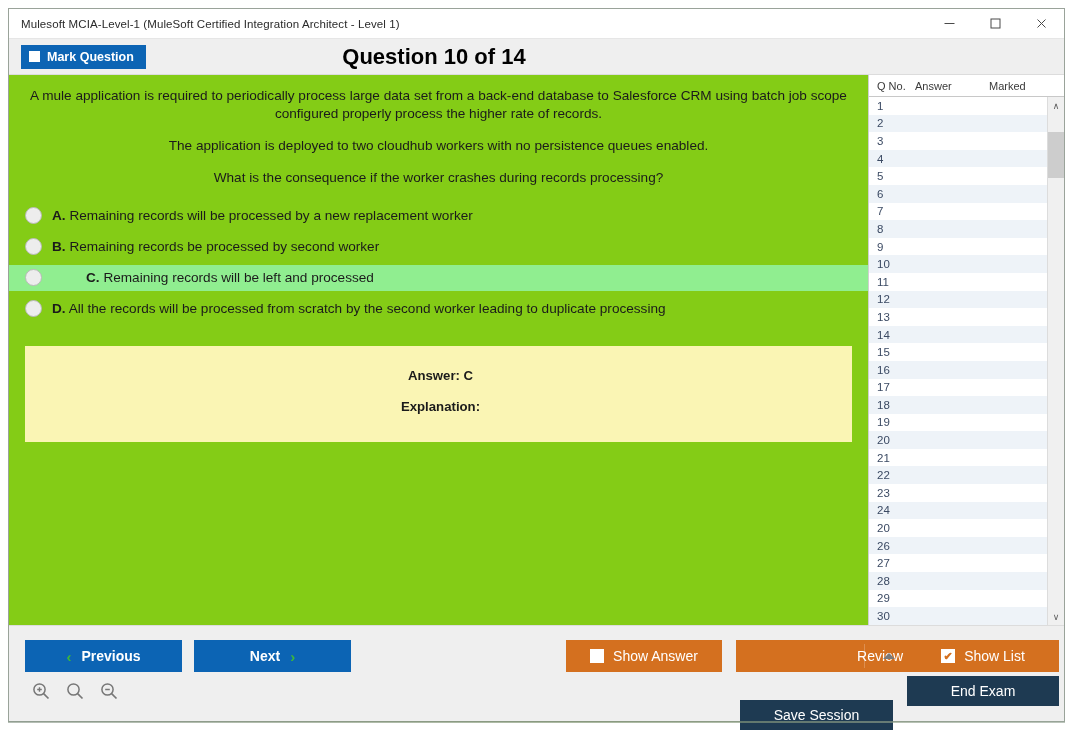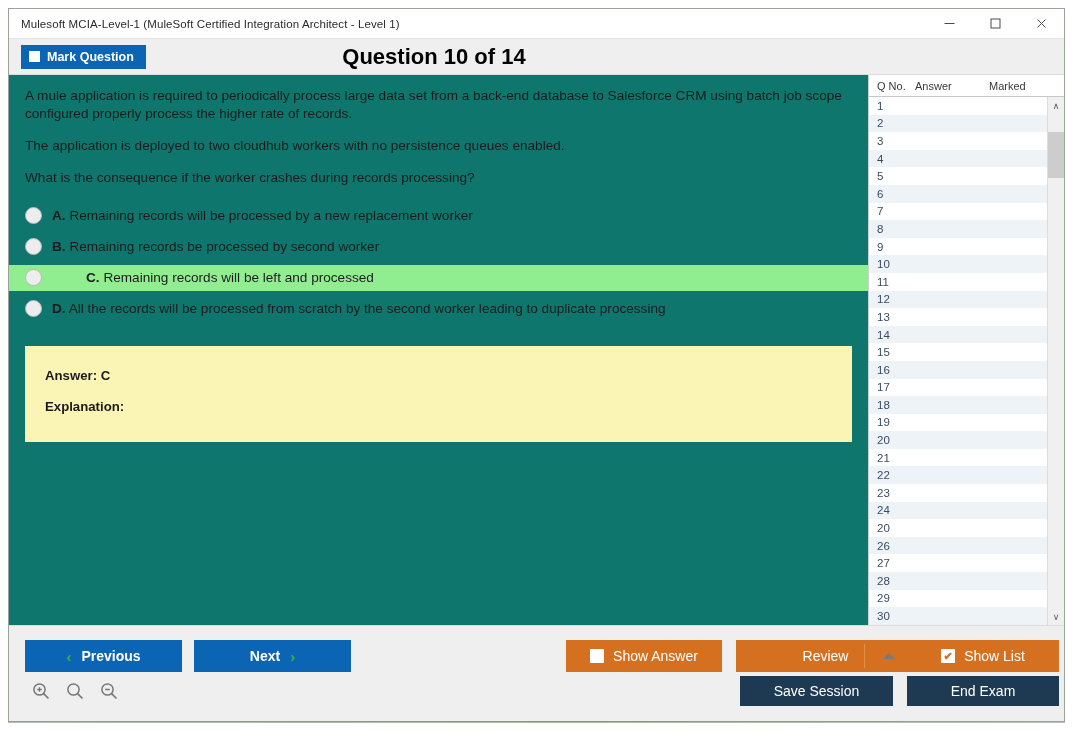--- a/index.html
+++ b/index.html
@@ -120,22 +120,23 @@
     flex: 1;
     display: flex;
     min-height: 0;
     background: #ffffff;
   }
   .main-pane {
     flex: 1;
     min-width: 0;
     padding: 0;
     position: relative;
-    background: #0f766e;
+    background: #84cc16;
     overflow: hidden;
+    text-align: center;
   }
 
   
   .qtext {
     padding: 12px 16px 0 16px;
   }
   .qpara {
     font-size: 13.6px;
     color: #1b1b1b;
     line-height: 1.32;
@@ -302,21 +303,21 @@
 
   .btn-orange {
     position: absolute;
     top: 14px;
     height: 32px;
     background: #d4701f;
     font-size: 14px;
     gap: 9px;
   }
   .btn-show-answer { left: 557px; width: 156px; }
-  .btn-review { left: 727px; width: 173px; justify-content: center; padding-left: 12px; }
+  .btn-review { left: 727px; width: 173px; justify-content: flex-end; padding-left: 12px; }
   .btn-show-list { left: 898px; width: 152px; }
   .chk {
     width: 14px; height: 14px;
     background: #ffffff;
     flex: none;
     display: flex;
     align-items: center;
     justify-content: center;
     color: #d4701f;
     font-size: 11px;
@@ -340,21 +341,21 @@
     border-bottom: 6px solid #7a7a7a;
   }
 
   .btn-dark {
     position: absolute;
     top: 50px;
     height: 30px;
     background: #1e3a52;
     font-size: 14px;
   }
-  .btn-save { left: 731px; width: 153px; }
+  .btn-save { left: 731px; width: 153px; margin-top: 24px; }
   .btn-end  { left: 898px; width: 152px; }
 
   .zoom-icons {
     position: absolute;
     left: 22px;
     top: 55px;
     display: flex;
     gap: 14px;
     align-items: center;
   }

